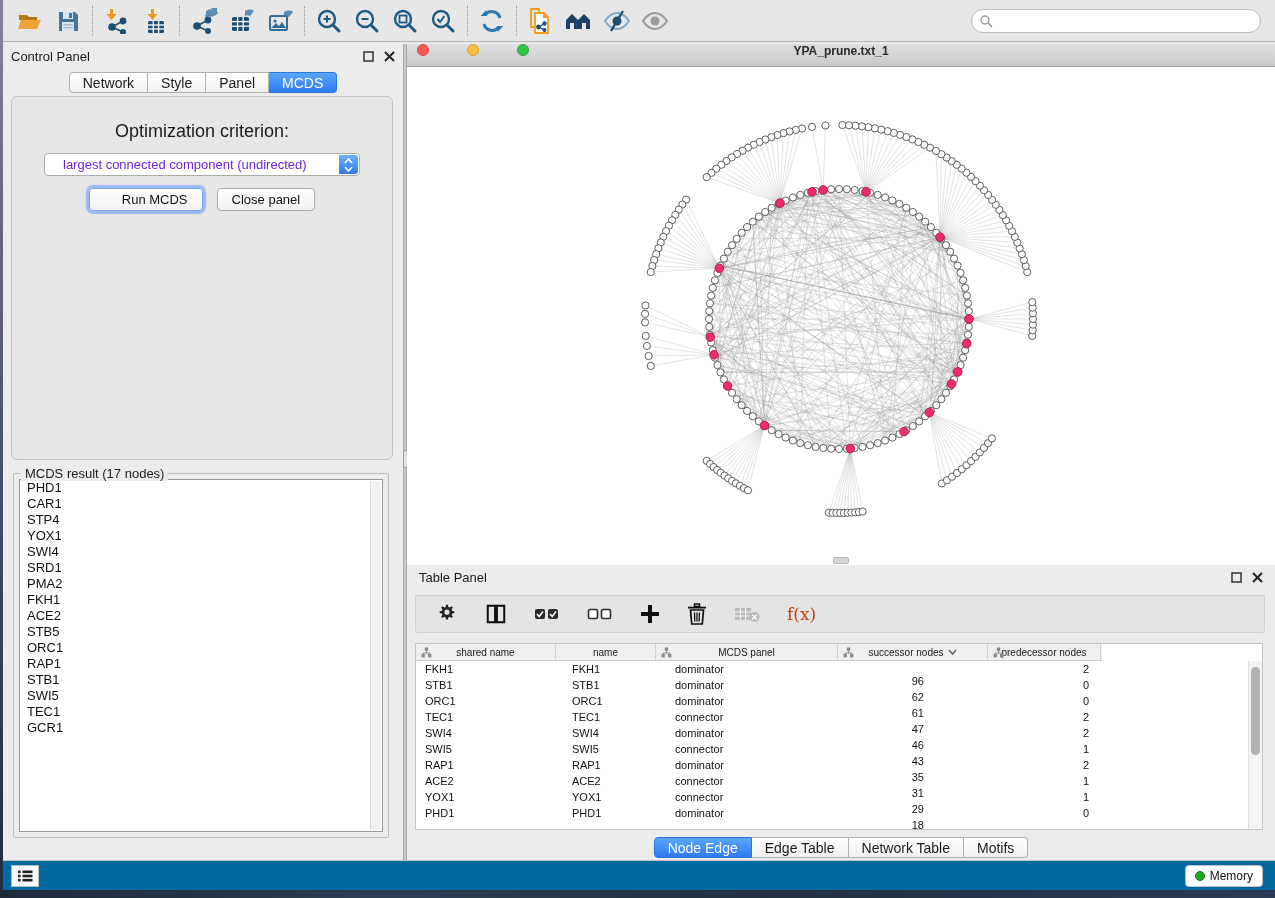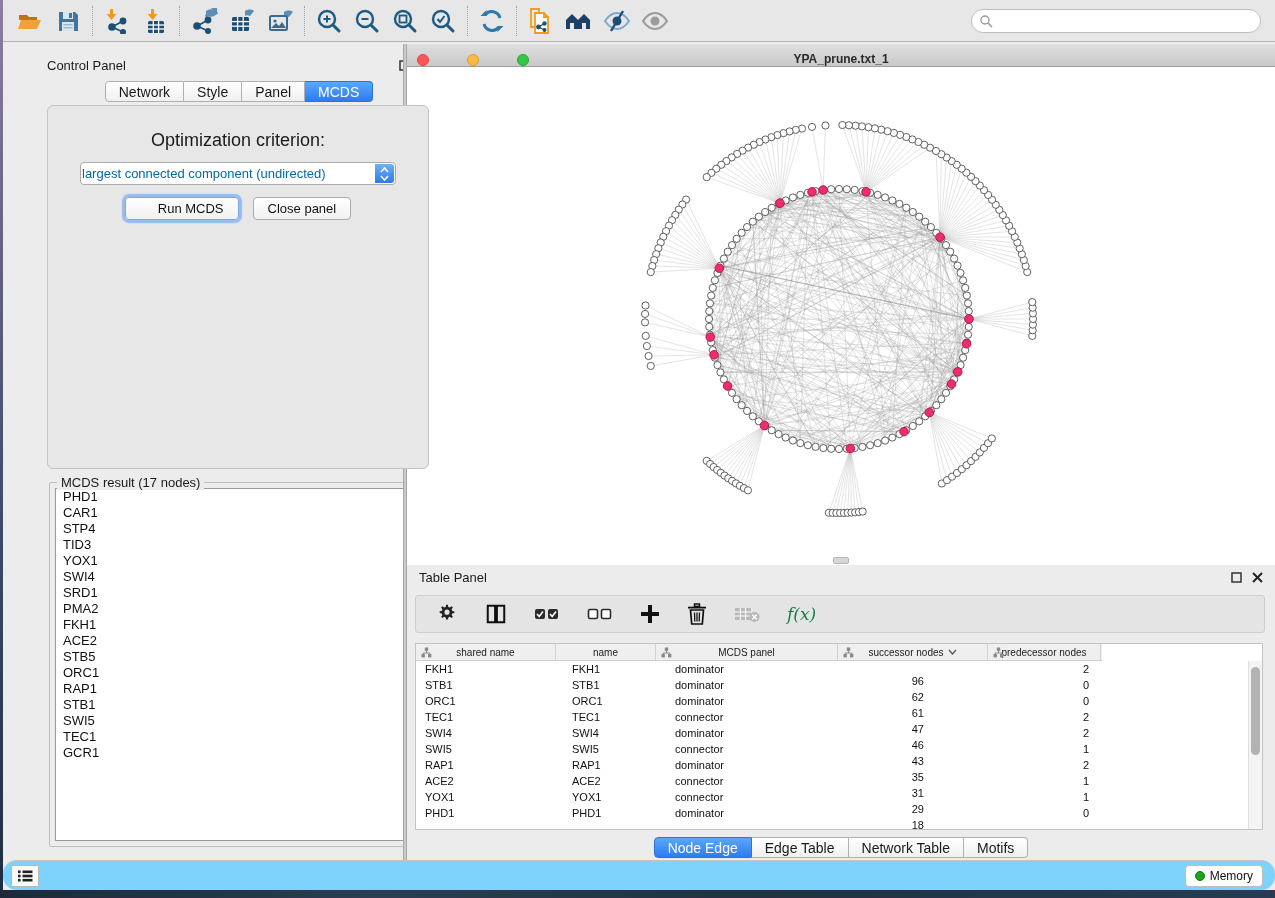--- a/index.html
+++ b/index.html
@@ -22,36 +22,36 @@
   .search-icon-s { position:absolute; left:8px; top:5px; }
 
   
   .main { position:absolute; left:0; top:42px; right:0; bottom:30px; }
   .vsplit { position:absolute; left:400px; top:2px; bottom:0; width:4px; background:#c9c9c9;
     border-left:1px solid #a8a8a8; border-right:1px solid #a8a8a8; }
   .vsplit-handle { position:absolute; left:-1px; top:406px; width:5px; height:18px;
     background:#e4e4e4; border:1px solid #9e9e9e; border-radius:2px; }
 
   
-  .control-panel { position:absolute; left:0; top:11px; width:400px; bottom:0; background:#ececec;margin-left:36px; }
+  .control-panel { position:absolute; left:0; top:2px; width:400px; bottom:0; background:#ececec; }
   .cp-header { height:24px; display:flex; align-items:center; padding:0 8px; }
   .panel-title { font-size:13px; color:#1a1a1a; }
   .panel-icons { margin-left:auto; display:flex; gap:10px; align-items:center; }
   .seg { display:flex; justify-content:center; margin-top:4px; position:relative; z-index:2; }
   .seg .seg-btn { border:1px solid #b0b0b0; border-left:none; background:linear-gradient(#ffffff,#f0f0f0);
     padding:2px 13px; font-size:14px; color:#1a1a1a; height:21px; cursor:default; }
   .seg .seg-btn:first-child { border-left:1px solid #b0b0b0; border-radius:4px 0 0 4px; }
   .seg .seg-btn:last-child { border-radius:0 4px 4px 0; }
   .seg .seg-btn.active { background:linear-gradient(#5aa7fc,#2e7bf0); color:#fff; border-color:#2a76d8; }
   .cp-box { position:absolute; left:8px; right:10px; top:52px; height:364px; background:#e7e7e7;
     border:1px solid #c3c3c3; border-radius:6px; z-index:1; }
   .opt-label { text-align:center; margin-top:24px; font-size:18px; color:#1a1a1a; }
   .dropdown { width:316px; height:23px; margin:11px auto 0; background:#fff; border:1px solid #acacac;
     border-radius:4px; display:flex; align-items:center; position:relative; }
-  .dropdown .dd-text { font-size:13px; color:#0369a1; padding-left:1px; white-space:nowrap; }
+  .dropdown .dd-text { font-size:13px; color:#6d28d9; padding-left:18px; white-space:nowrap; }
   .dd-stepper { position:absolute; right:1px; top:1px; bottom:1px; width:19px; border-radius:0 3px 3px 0;
     background:linear-gradient(#6fb0f8,#2d7bea); display:flex; flex-direction:column;
     align-items:center; justify-content:center; gap:2px; }
   .btn-row { display:flex; justify-content:center; gap:14px; margin-top:12px; }
   .mac-btn { height:23px; padding:0 14px; font-size:13px; color:#111; background:linear-gradient(#ffffff,#f1f1f1);
     border:1px solid #acacac; border-radius:4px; }
   .mac-btn.focused { box-shadow:0 0 1px 3px rgba(88,150,250,0.55); border-color:#7aa9e8;padding-left:32px; }
   .result-group { position:absolute; left:10px; right:14px; top:422px; height:372px; }
   .result-frame { position:absolute; inset:7px 0 0 0; border:1px solid #bdbdbd; border-radius:2px; }
   .result-legend { position:absolute; left:8px; top:0; background:#ececec; padding:0 4px;
@@ -59,39 +59,39 @@
   .result-list { position:absolute; inset:13px 6px 6px 6px; background:#fff; border:1px solid #999;
     overflow:hidden; }
   .result-scroll { position:absolute; right:1px; top:1px; bottom:1px; width:11px; background:#f2f2f2;
     border-left:1px solid #ddd; }
   .mcds-item { font-size:13px; color:#111; line-height:16px; padding-left:7px; }
 
   
   .right-col { position:absolute; left:404px; right:0; top:2px; bottom:0; }
   .net-window { position:absolute; left:0; right:0; top:0; height:521px; }
   .net-titlebar { height:23px; background:linear-gradient(#dfdfdf,#c9c9c9); border-bottom:1px solid #9e9e9e;
-    display:flex; align-items:flex-end; position:relative;gap:30px; }
+    display:flex; align-items:flex-start; position:relative;gap:30px; }
   .tl { width:12px; height:12px; border-radius:50%; margin-left:8px; }
   .tl.red { background:#fc5753; border:1px solid #df4744; margin-left:10px; }
   .tl.yellow { background:#fdbc40; border:1px solid #de9b34; }
   .tl.green { background:#33c748; border:1px solid #27a537; }
   .net-title { position:absolute; left:0; right:0; text-align:center; font-size:12px; font-weight:700; color:#2a2a2a; }
   .net-canvas { position:absolute; left:0; right:0; top:23px; bottom:0; background:#fff; overflow:hidden; }
   .hsplit-handle { position:absolute; left:50%; bottom:1px; width:16px; height:7px; margin-left:-8px;
     background:#d6d6d6; border:1px solid #b5b5b5; border-radius:2px; }
   svg .edge { stroke:#9a9a9a; stroke-opacity:0.38; stroke-width:0.7; }
   svg .ring, svg .leaf { fill:#ffffff; stroke:#4f4f4f; stroke-width:0.9; }
   svg .hub { fill:#ee2d6e; stroke:#b0114f; stroke-width:0.9; }
 
   
   .table-panel { position:absolute; left:0; right:0; top:521px; bottom:0; background:#ececec; }
   .tp-header { height:24px; display:flex; align-items:center; padding:0 12px; }
   .tp-toolbar { position:absolute; left:8px; right:10px; top:30px; height:38px; background:#e4e4e4;
     border:1px solid #cfcfcf; border-radius:3px; display:flex; align-items:center; gap:27px; padding-left:20px; }
-  .fx { font-family:"DejaVu Serif","Liberation Serif",serif; font-style:italic; font-size:17px; color:#15803d; }
+  .fx { font-family:"DejaVu Serif","Liberation Serif",serif; font-size:17px; color:#c2410c; }
   .ntable { position:absolute; left:8px; right:12px; top:78px; height:187px; background:#fff;
     border:1px solid #c4c4c4; overflow:hidden; }
   .thead { display:flex; height:17px; background:#efefef; border-bottom:1px solid #cfcfcf; width:686px; }
   .th { position:relative; display:flex; align-items:center; justify-content:center;
     border-right:1px solid #d2d2d2; font-size:10px; color:#1a1a1a; gap:4px; }
   .th .hier { position:absolute; left:5px; top:3px; }
   .c-shared { width:140px; } .c-name { width:100px; } .c-role { width:182px; }
   .c-succ { width:150px; } .c-pred { width:113px; }
   .trow { display:flex; height:16px; align-items:center; }
   .tcell { font-size:11px; color:#111; white-space:nowrap; overflow:hidden; }
@@ -99,22 +99,22 @@
   .trow .c-name { padding-left:16px; }
   .trow .c-role { padding-left:19px; }
   .trow .c-succ { text-align:right; padding-right:64px;margin-top:24px; }
   .trow .c-pred { text-align:right; padding-right:12px; }
   .tscroll { position:absolute; right:0; top:17px; bottom:0; width:14px; background:#f4f4f4;
     border-left:1px solid #e0e0e0; }
   .tscroll .thumb { position:absolute; left:2px; top:6px; width:9px; height:88px; background:#b3b3b3; border-radius:5px; }
   .bottom-tabs { position:absolute; left:0; right:0; top:268px; display:flex; justify-content:center; }
 
   
-  .statusbar { position:absolute; left:0; right:0; bottom:0; height:30px; background:#7dd3fc;
-    border-top:1px solid #c4c4c4;border-radius:14px; }
+  .statusbar { position:absolute; left:0; right:0; bottom:0; height:30px; background:#0369a1;
+    border-top:1px solid #c4c4c4; }
   .list-btn { position:absolute; left:8px; top:4px; width:28px; height:22px; background:#fafafa;
     border:1px solid #b8b8b8; display:flex; align-items:center; justify-content:center; }
   .memory-btn { position:absolute; right:12px; top:4px; height:22px; background:#fff;
     border:1px solid #bdbdbd; border-radius:4px; display:flex; align-items:center; gap:5px;
     padding:0 9px; font-size:12px; color:#111; }
   .mem-dot { width:10px; height:10px; border-radius:50%; background:#1ea51e; border:1px solid #157a15; }
 </style>
 </head>
 <body>
 
@@ -325,21 +325,20 @@
         </div>
       </div>
       <div class="result-group">
         <span class="result-legend">MCDS result (17 nodes)</span>
         <div class="result-frame"></div>
         <div class="result-list">
           <div class="result-scroll"></div>
         <div class="mcds-item">PHD1</div>
             <div class="mcds-item">CAR1</div>
             <div class="mcds-item">STP4</div>
-            <div class="mcds-item">TID3</div>
             <div class="mcds-item">YOX1</div>
             <div class="mcds-item">SWI4</div>
             <div class="mcds-item">SRD1</div>
             <div class="mcds-item">PMA2</div>
             <div class="mcds-item">FKH1</div>
             <div class="mcds-item">ACE2</div>
             <div class="mcds-item">STB5</div>
             <div class="mcds-item">ORC1</div>
             <div class="mcds-item">RAP1</div>
             <div class="mcds-item">STB1</div>

